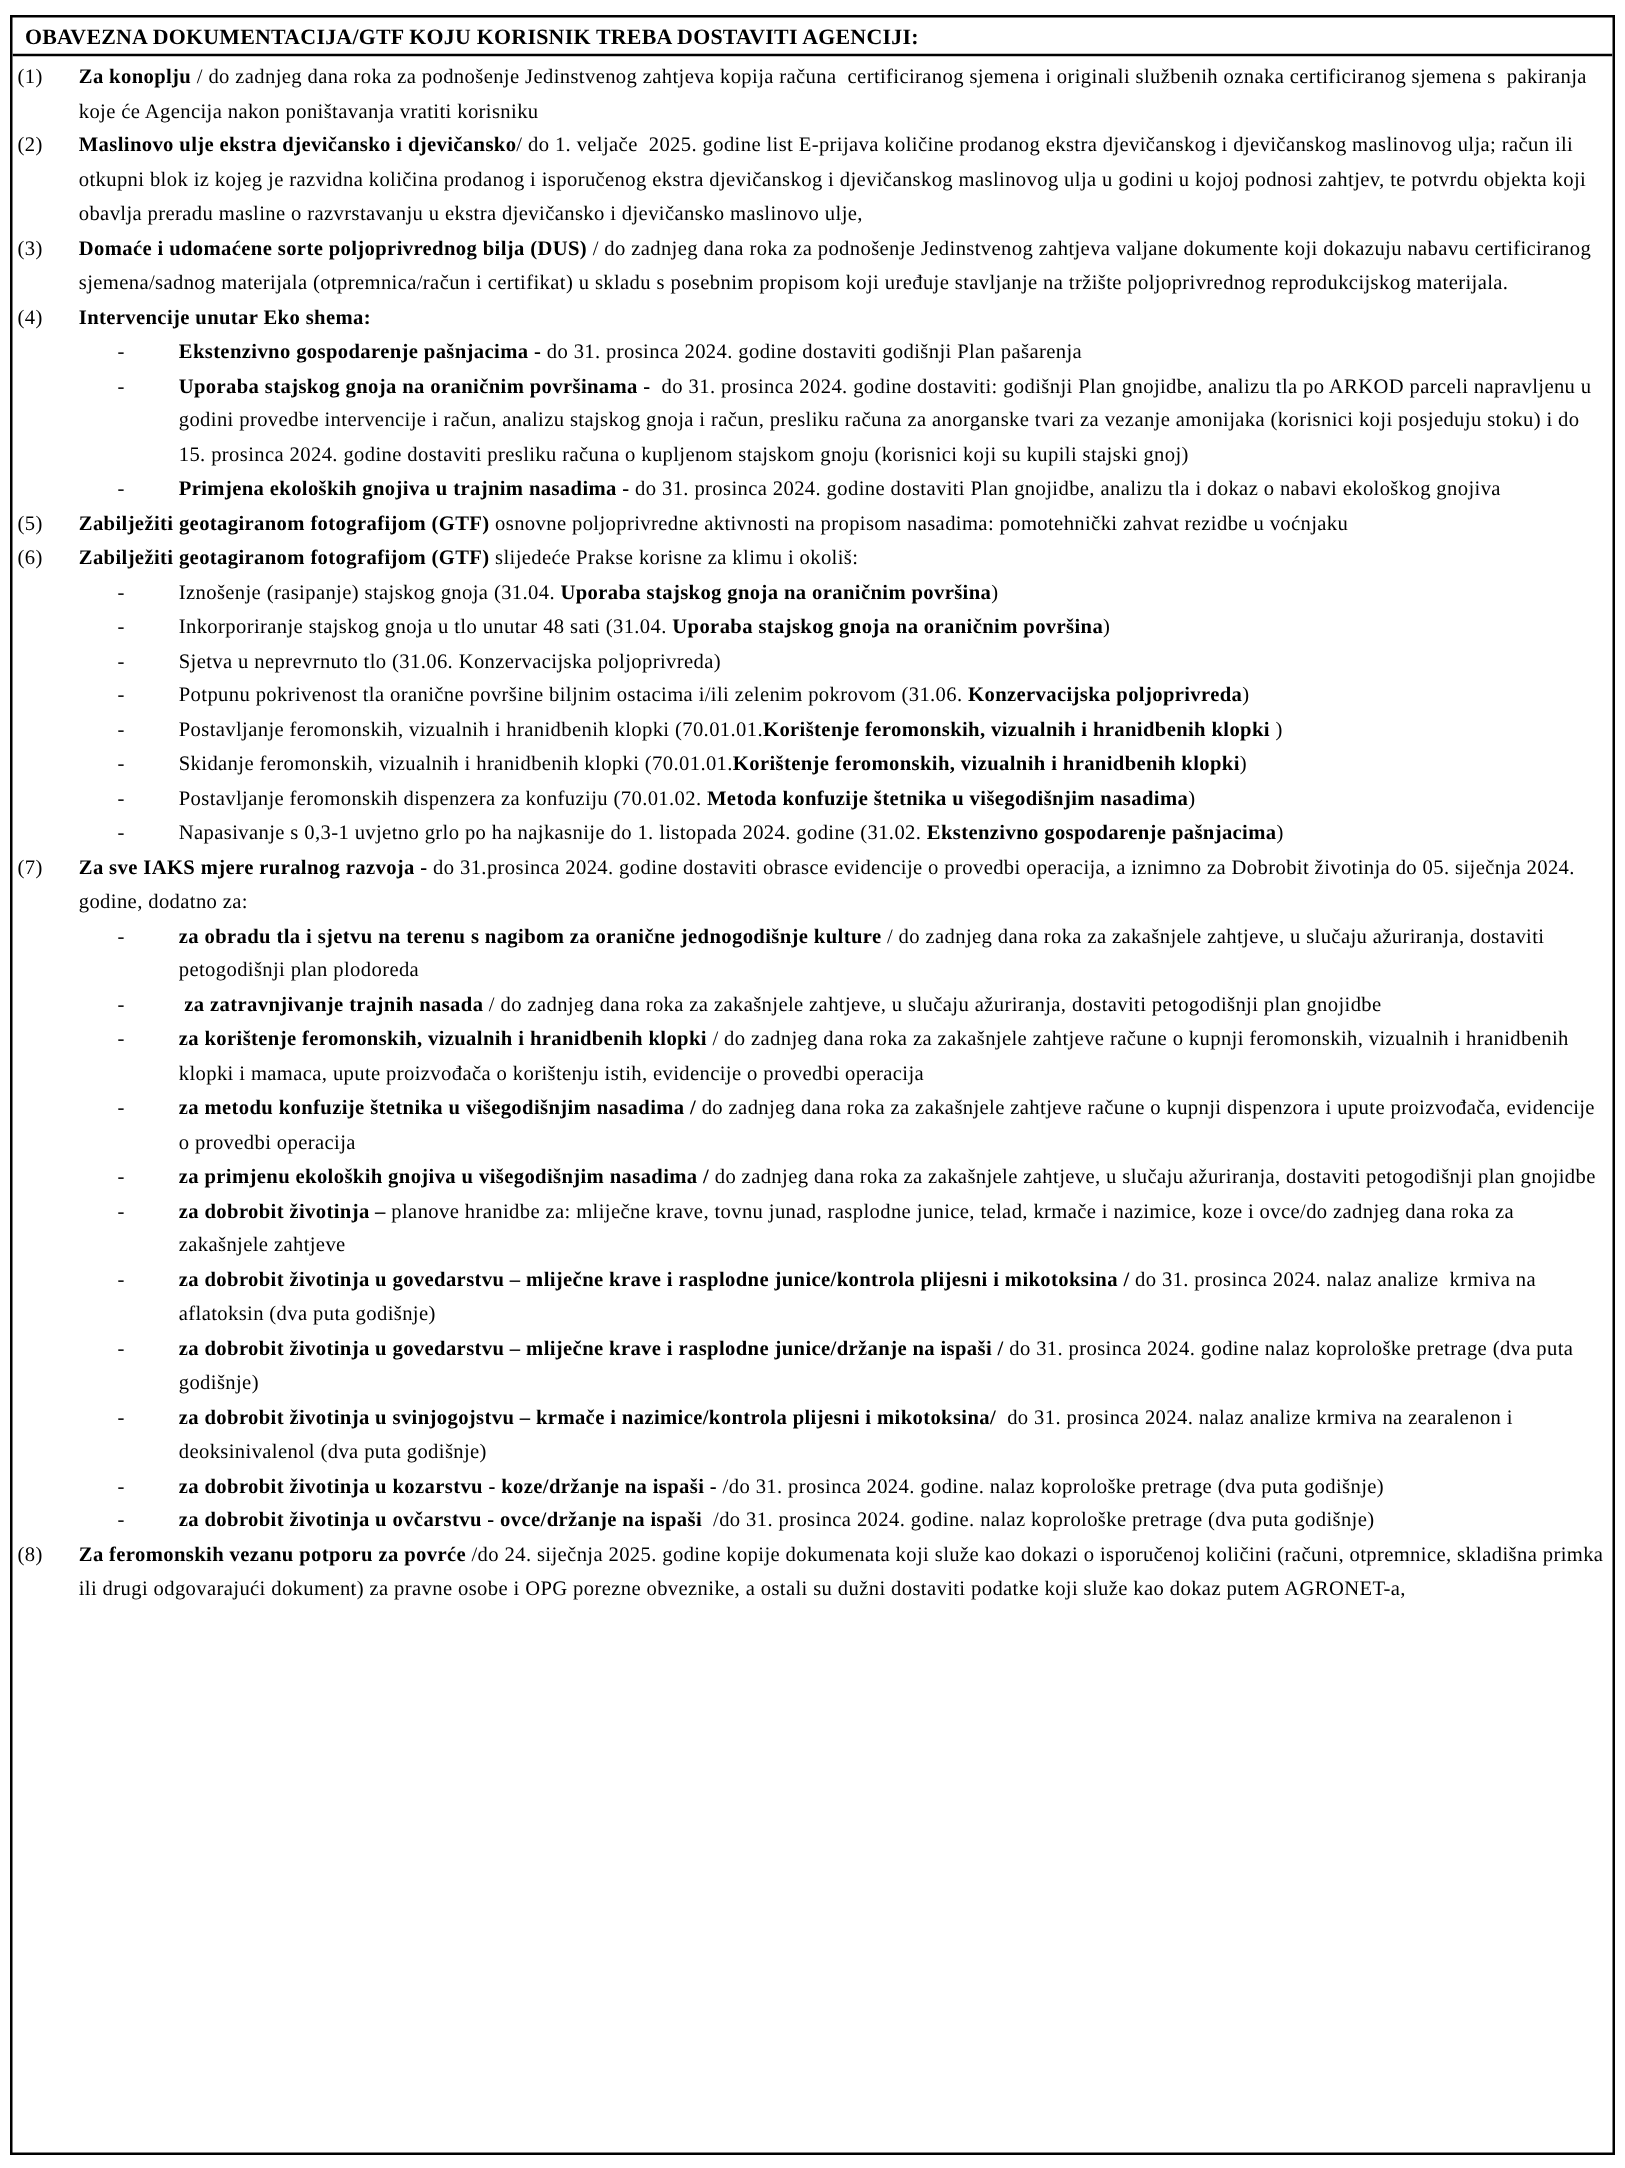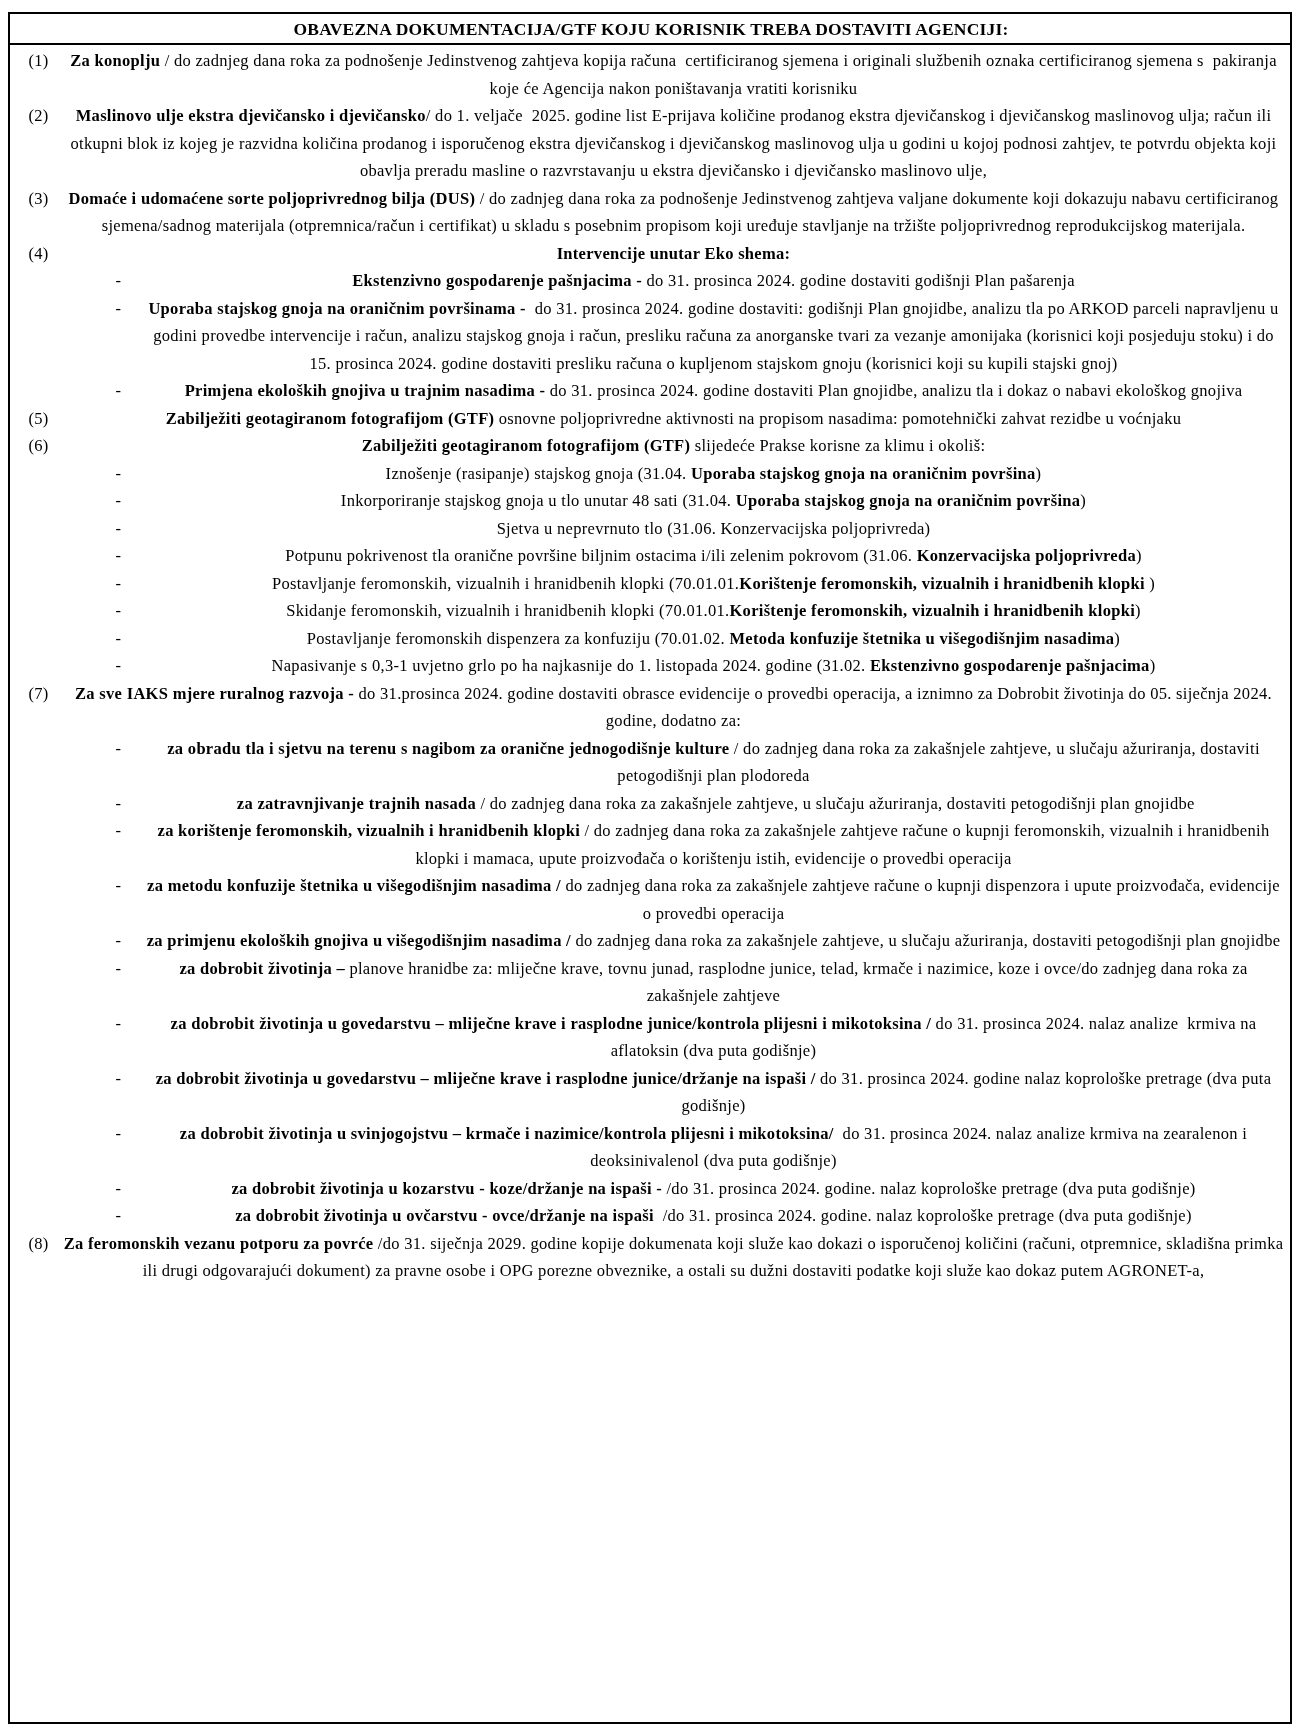--- a/index.html
+++ b/index.html
@@ -5,21 +5,21 @@
   html, body { margin: 0; padding: 0; background: #ffffff; }
   body {
     width: 1300px; height: 1734px; position: relative;
     font-family: "Liberation Serif", "DejaVu Serif", serif;
     color: #000;
   }
   .doc {
     position: absolute; left: 8px; top: 12px;
     width: 1284px; height: 1712px;
     border: 2px solid #000; box-sizing: border-box;
-    overflow: hidden; background: #fff; text-align: center;
+    overflow: hidden; background: #fff;
   }
   .doc-header {
     border-bottom: 2px solid #000;
     font-weight: bold; font-size: 17.5px; line-height: 24px;
     padding: 3px 8px 2px 10px; letter-spacing: 0.2px;
   }
   .list {
     padding: 2px 6px 0 4px;
     font-size: 16.5px; line-height: 27.5px; letter-spacing: 0.3px;
   }
@@ -60,16 +60,16 @@
       <div class="item">
         <div class="num">(6)</div>
         <div class="item-body"><span class="bold">Zabilježiti geotagiranom fotografijom (GTF)</span><span> slijedeće Prakse korisne za klimu i okoliš:</span><div class="sub"><div class="dash">-</div><div class="sub-body"><span>Iznošenje (rasipanje) stajskog gnoja (31.04. </span><span class="bold">Uporaba stajskog gnoja na oraničnim površina</span><span>)</span></div></div><div class="sub"><div class="dash">-</div><div class="sub-body"><span>Inkorporiranje stajskog gnoja u tlo unutar 48 sati (31.04. </span><span class="bold">Uporaba stajskog gnoja na oraničnim površina</span><span>)</span></div></div><div class="sub"><div class="dash">-</div><div class="sub-body"><span>Sjetva u neprevrnuto tlo (31.06. Konzervacijska poljoprivreda)</span></div></div><div class="sub"><div class="dash">-</div><div class="sub-body"><span>Potpunu pokrivenost tla oranične površine biljnim ostacima i/ili zelenim pokrovom (31.06. </span><span class="bold">Konzervacijska poljoprivreda</span><span>)</span></div></div><div class="sub"><div class="dash">-</div><div class="sub-body"><span>Postavljanje feromonskih, vizualnih i hranidbenih klopki (70.01.01.</span><span class="bold">Korištenje feromonskih, vizualnih i hranidbenih klopki</span><span> )</span></div></div><div class="sub"><div class="dash">-</div><div class="sub-body"><span>Skidanje feromonskih, vizualnih i hranidbenih klopki (70.01.01.</span><span class="bold">Korištenje feromonskih, vizualnih i hranidbenih klopki</span><span>)</span></div></div><div class="sub"><div class="dash">-</div><div class="sub-body"><span>Postavljanje feromonskih dispenzera za konfuziju (70.01.02. </span><span class="bold">Metoda konfuzije štetnika u višegodišnjim nasadima</span><span>)</span></div></div><div class="sub"><div class="dash">-</div><div class="sub-body"><span>Napasivanje s 0,3-1 uvjetno grlo po ha najkasnije do 1. listopada 2024. godine (31.02. </span><span class="bold">Ekstenzivno gospodarenje pašnjacima</span><span>)</span></div></div></div>
       </div>
       <div class="item">
         <div class="num">(7)</div>
         <div class="item-body"><span class="bold">Za sve IAKS mjere ruralnog razvoja -</span><span> do 31.prosinca 2024. godine dostaviti obrasce evidencije o provedbi operacija, a iznimno za Dobrobit životinja do 05. siječnja 2024. godine, dodatno za:</span><div class="sub"><div class="dash">-</div><div class="sub-body"><span class="bold">za obradu tla i sjetvu na terenu s nagibom za oranične jednogodišnje kulture</span><span> / do zadnjeg dana roka za zakašnjele zahtjeve, u slučaju ažuriranja, dostaviti petogodišnji plan plodoreda</span></div></div><div class="sub"><div class="dash">-</div><div class="sub-body"><span class="bold"> za zatravnjivanje trajnih nasada</span><span> / do zadnjeg dana roka za zakašnjele zahtjeve, u slučaju ažuriranja, dostaviti petogodišnji plan gnojidbe</span></div></div><div class="sub"><div class="dash">-</div><div class="sub-body"><span class="bold">za korištenje feromonskih, vizualnih i hranidbenih klopki</span><span> / do zadnjeg dana roka za zakašnjele zahtjeve račune o kupnji feromonskih, vizualnih i hranidbenih klopki i mamaca, upute proizvođača o korištenju istih, evidencije o provedbi operacija</span></div></div><div class="sub"><div class="dash">-</div><div class="sub-body"><span class="bold">za metodu konfuzije štetnika u višegodišnjim nasadima /</span><span> do zadnjeg dana roka za zakašnjele zahtjeve račune o kupnji dispenzora i upute proizvođača, evidencije o provedbi operacija</span></div></div><div class="sub"><div class="dash">-</div><div class="sub-body"><span class="bold">za primjenu ekoloških gnojiva u višegodišnjim nasadima /</span><span> do zadnjeg dana roka za zakašnjele zahtjeve, u slučaju ažuriranja, dostaviti petogodišnji plan gnojidbe</span></div></div><div class="sub"><div class="dash">-</div><div class="sub-body"><span class="bold">za dobrobit životinja –</span><span> planove hranidbe za: mliječne krave, tovnu junad, rasplodne junice, telad, krmače i nazimice, koze i ovce/do zadnjeg dana roka za zakašnjele zahtjeve</span></div></div><div class="sub"><div class="dash">-</div><div class="sub-body"><span class="bold">za dobrobit životinja u govedarstvu – mliječne krave i rasplodne junice/kontrola plijesni i mikotoksina /</span><span> do 31. prosinca 2024. nalaz analize  krmiva na aflatoksin (dva puta godišnje)</span></div></div><div class="sub"><div class="dash">-</div><div class="sub-body"><span class="bold">za dobrobit životinja u govedarstvu – mliječne krave i rasplodne junice/držanje na ispaši /</span><span> do 31. prosinca 2024. godine nalaz koprološke pretrage (dva puta godišnje)</span></div></div><div class="sub"><div class="dash">-</div><div class="sub-body"><span class="bold">za dobrobit životinja u svinjogojstvu – krmače i nazimice/kontrola plijesni i mikotoksina/</span><span>  do 31. prosinca 2024. nalaz analize krmiva na zearalenon i deoksinivalenol (dva puta godišnje)</span></div></div><div class="sub"><div class="dash">-</div><div class="sub-body"><span class="bold">za dobrobit životinja u kozarstvu - koze/držanje na ispaši -</span><span> /do 31. prosinca 2024. godine. nalaz koprološke pretrage (dva puta godišnje)</span></div></div><div class="sub"><div class="dash">-</div><div class="sub-body"><span class="bold">za dobrobit životinja u ovčarstvu - ovce/držanje na ispaši</span><span>  /do 31. prosinca 2024. godine. nalaz koprološke pretrage (dva puta godišnje)</span></div></div></div>
       </div>
       <div class="item">
         <div class="num">(8)</div>
-        <div class="item-body"><span class="bold">Za feromonskih vezanu potporu za povrće</span><span> /do 31. siječnja 2029. godine kopije dokumenata koji služe kao dokazi o isporučenoj količini (računi, otpremnice, skladišna primka ili drugi odgovarajući dokument) za pravne osobe i OPG porezne obveznike, a ostali su dužni dostaviti podatke koji služe kao dokaz putem AGRONET-a,</span></div>
+        <div class="item-body"><span class="bold">Za feromonskih vezanu potporu za povrće</span><span> /do 24. siječnja 2025. godine kopije dokumenata koji služe kao dokazi o isporučenoj količini (računi, otpremnice, skladišna primka ili drugi odgovarajući dokument) za pravne osobe i OPG porezne obveznike, a ostali su dužni dostaviti podatke koji služe kao dokaz putem AGRONET-a,</span></div>
       </div>
     </div>
 </div>
 
 </body></html>

